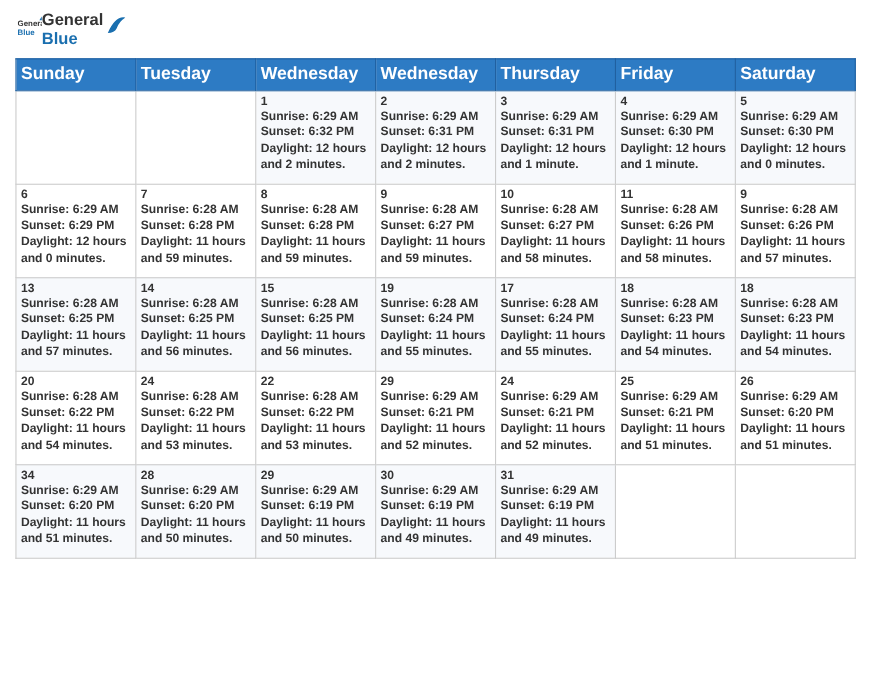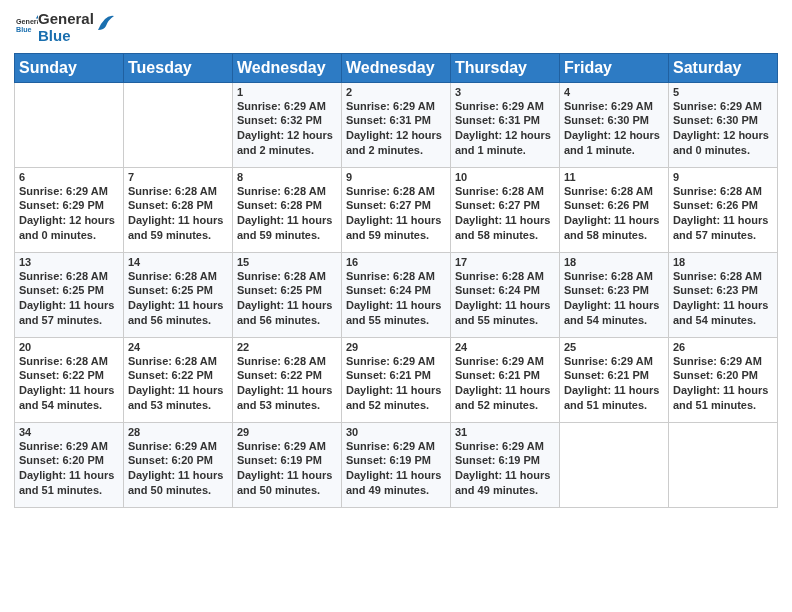--- a/index.html
+++ b/index.html
@@ -231,21 +231,21 @@
 and 56 minutes.</div>
           </td>
           <td>
             <span class="day-num">15</span>
             <div class="cell-text" style="white-space: pre-line;">Sunrise: 6:28 AM
 Sunset: 6:25 PM
 Daylight: 11 hours
 and 56 minutes.</div>
           </td>
           <td>
-            <span class="day-num">16</span>
+            <span class="day-num">19</span>
             <div class="cell-text" style="white-space: pre-line;">Sunrise: 6:28 AM
 Sunset: 6:24 PM
 Daylight: 11 hours
 and 55 minutes.</div>
           </td>
           <td>
             <span class="day-num">17</span>
             <div class="cell-text" style="white-space: pre-line;">Sunrise: 6:28 AM
 Sunset: 6:24 PM
 Daylight: 11 hours

